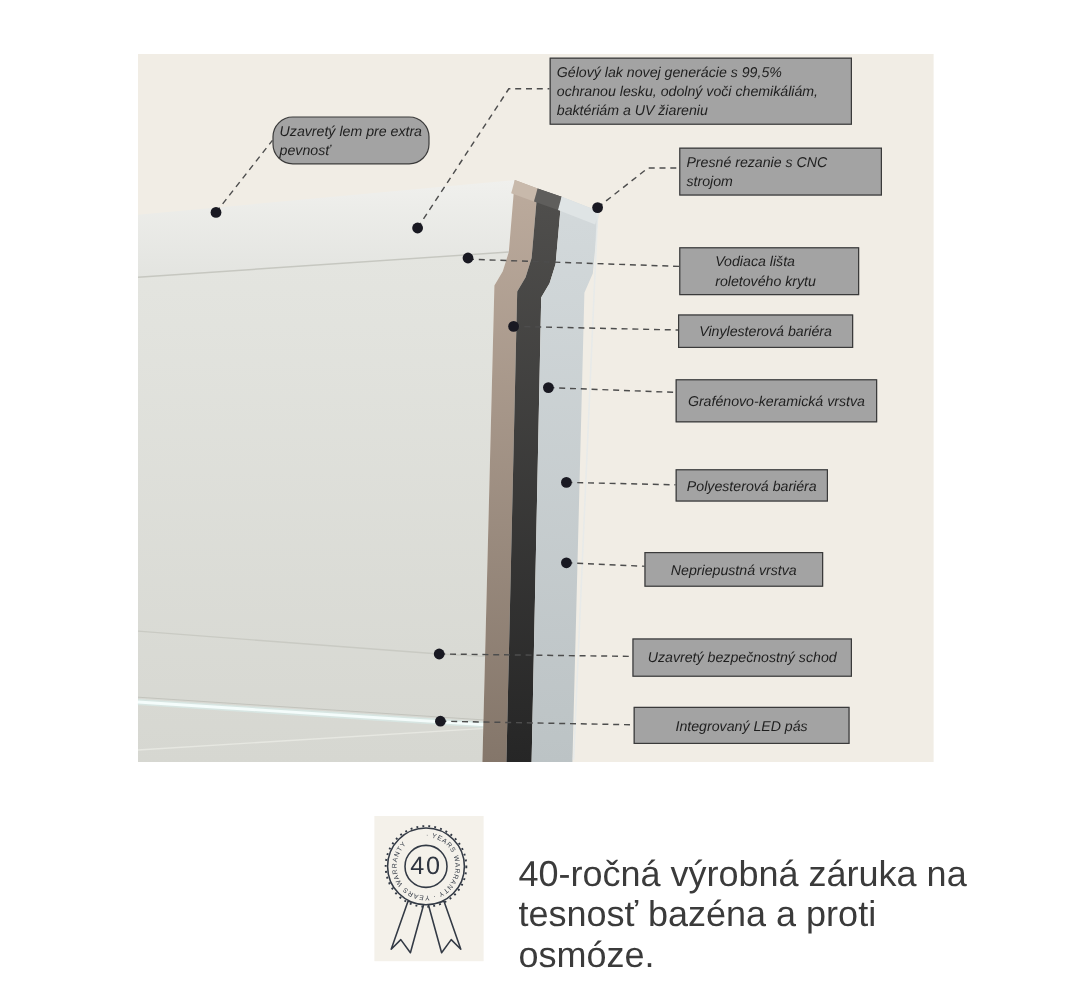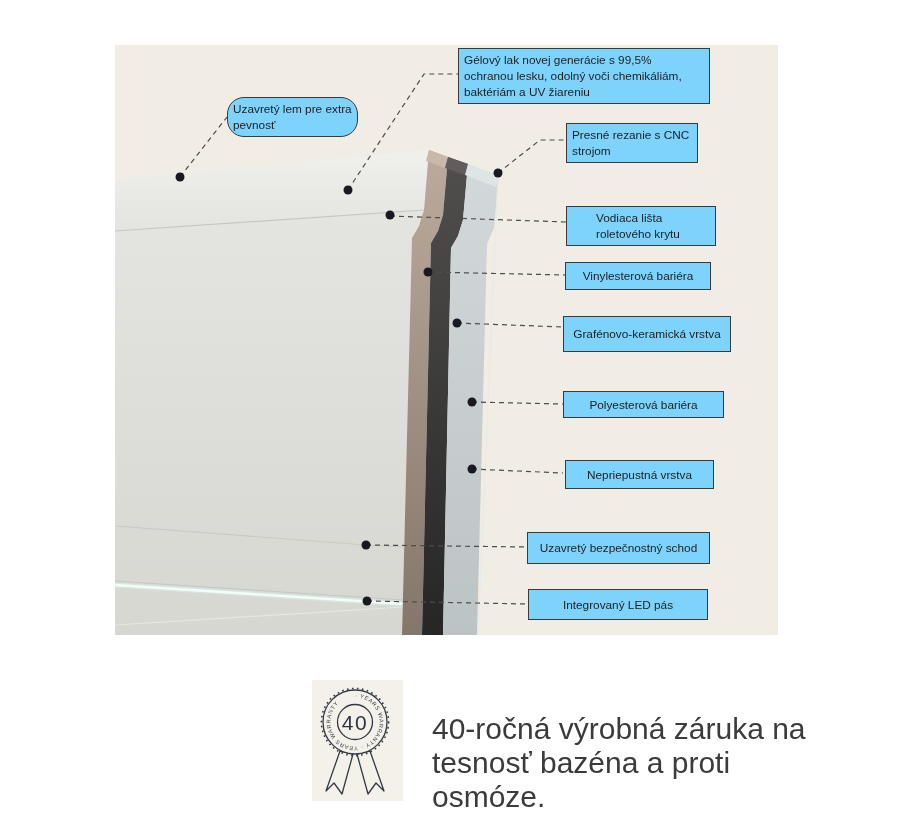--- a/index.html
+++ b/index.html
@@ -2,28 +2,29 @@
 <html><head>
 <meta charset="utf-8">
 <style>
   html,body{margin:0;padding:0;background:#ffffff;}
   body{font-family:"Liberation Sans","DejaVu Sans",sans-serif;}
   .canvas{position:relative;width:900px;height:825px;background:#ffffff;overflow:hidden;}
   .scene-svg{position:absolute;left:0;top:0;}
   .callout-box{
     position:absolute;
     box-sizing:border-box;
-    background:#7dd3fc;
+    background:#a3a3a3;
     border:1.4px solid #3a3a3a;
     color:#1e1e1e;
     font-size:11.8px;
     line-height:16px;
     padding:3px 5px;
     display:flex;
     align-items:center;
+    font-style:italic;
   }
   .callout-box.align-left{text-align:left;justify-content:flex-start;}
   .callout-box.align-center{text-align:left;justify-content:center;}
   .warranty-caption{
     position:absolute;
     left:432px;top:712px;width:378px;
     color:#3b3b3b;
     font-size:30px;
     line-height:34px;
   }
@@ -127,41 +128,41 @@
   </svg>
 
   <div class="callout-box align-left" style="left:227px;top:97px;width:131px;min-height:37px;border-radius:17px;">
     <span>Uzavretý lem pre extra pevnosť</span>
   </div>
 
   <div class="callout-box align-left" style="left:458px;top:48px;width:252px;min-height:55px;">
     <span>Gélový lak novej generácie s 99,5% ochranou lesku, odolný voči chemikáliám, baktériám a UV žiareniu</span>
   </div>
 
-  <div class="callout-box align-left" style="left:566px;top:123px;width:132px;min-height:36px;">
+  <div class="callout-box align-left" style="left:566px;top:123px;width:169px;min-height:36px;">
     <span>Presné rezanie s CNC strojom</span>
   </div>
 
   <div class="callout-box align-left" style="left:566px;top:206px;width:150px;min-height:35px;padding-left:29px;">
     <span>Vodiaca lišta roletového krytu</span>
   </div>
 
   <div class="callout-box align-center" style="left:565px;top:262px;width:146px;min-height:28px;">
     <span>Vinylesterová bariéra</span>
   </div>
 
   <div class="callout-box align-center" style="left:563px;top:316px;width:168px;min-height:36px;">
     <span>Grafénovo-keramická vrstva</span>
   </div>
 
-  <div class="callout-box align-center" style="left:563px;top:391px;width:161px;min-height:27px;">
+  <div class="callout-box align-center" style="left:563px;top:391px;width:127px;min-height:27px;">
     <span>Polyesterová bariéra</span>
   </div>
 
-  <div class="callout-box align-center" style="left:565px;top:460px;width:149px;min-height:29px;">
+  <div class="callout-box align-center" style="left:537px;top:460px;width:149px;min-height:29px;">
     <span>Nepriepustná vrstva</span>
   </div>
 
   <div class="callout-box align-center" style="left:527px;top:532px;width:183px;min-height:32px;">
     <span>Uzavretý bezpečnostný schod</span>
   </div>
 
   <div class="callout-box align-center" style="left:528px;top:589px;width:180px;min-height:31px;">
     <span>Integrovaný LED pás</span>
   </div>

